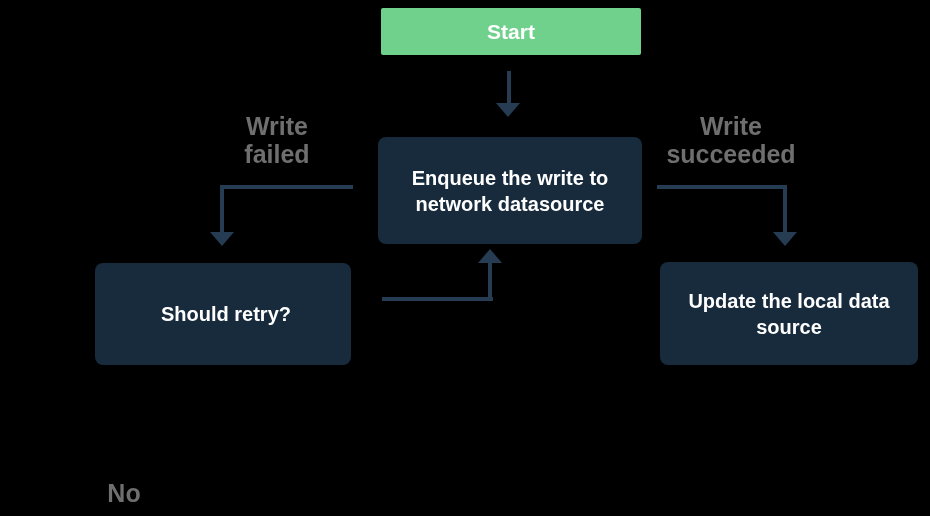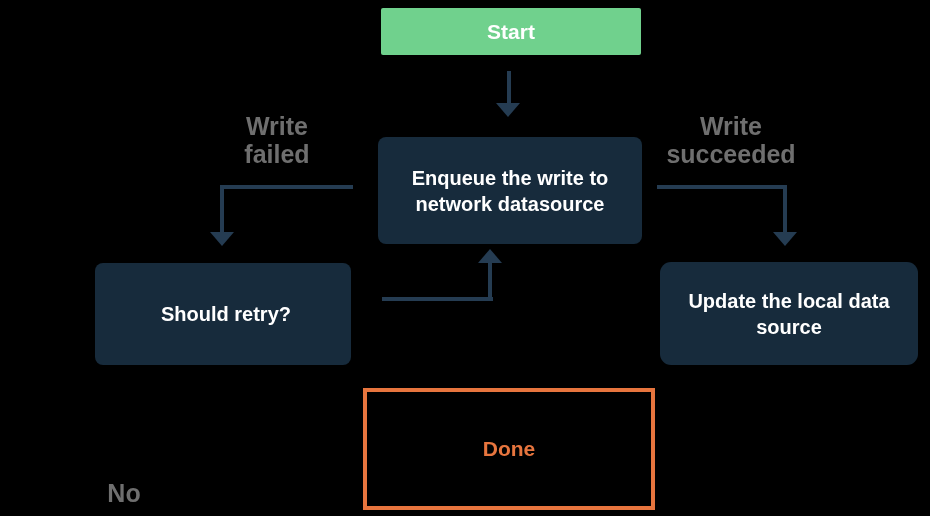--- a/index.html
+++ b/index.html
@@ -67,21 +67,21 @@
   #edge-wf-h{left:220px;top:185px;width:133px;height:4px;}
   #edge-wf-v{left:220px;top:185px;width:4px;height:48px;}
   #edge-wf-head{left:210px;top:232px;}
 
   #label-write-succeeded{left:666px;top:112px;width:130px;}
   #edge-ws-h{left:657px;top:185px;width:130px;height:4px;}
   #edge-ws-v{left:783px;top:185px;width:4px;height:48px;}
   #edge-ws-head{left:773px;top:232px;}
 
   #node-should-retry{left:95px;top:263px;width:256px;height:102px;padding-left:6px;}
-  #node-update-local{left:660px;top:262px;width:258px;height:103px;padding:0 14px;border-radius:11px;}
+  #node-update-local{left:660px;top:262px;width:258px;height:103px;padding:0 14px;}
 
   #edge-yes-h{left:382px;top:297px;width:111px;height:4px;}
   #edge-yes-v{left:488px;top:263px;width:4px;height:38px;}
   #edge-yes-head{left:478px;top:249px;}
   #label-yes{left:407px;top:331px;width:80px;}
 
   #label-no{left:84px;top:443px;width:80px;margin-top:36px;}
 
   #node-done{left:363px;top:388px;width:292px;height:122px;}
 </style>
@@ -118,17 +118,14 @@
   <div class="node node--navy" id="node-update-local">
     <span>Update the local data source</span>
   </div>
 
   <div class="line" id="edge-yes-h"></div>
   <div class="line" id="edge-yes-v"></div>
   <div class="arrowhead arrowhead--up" id="edge-yes-head"></div>
 
   <div class="edge-label" id="label-no">No</div>
 
-  <div class="node node--done" id="node-done">
-    <span>Done</span>
-  </div>
 
 </div>
 
 </body></html>

